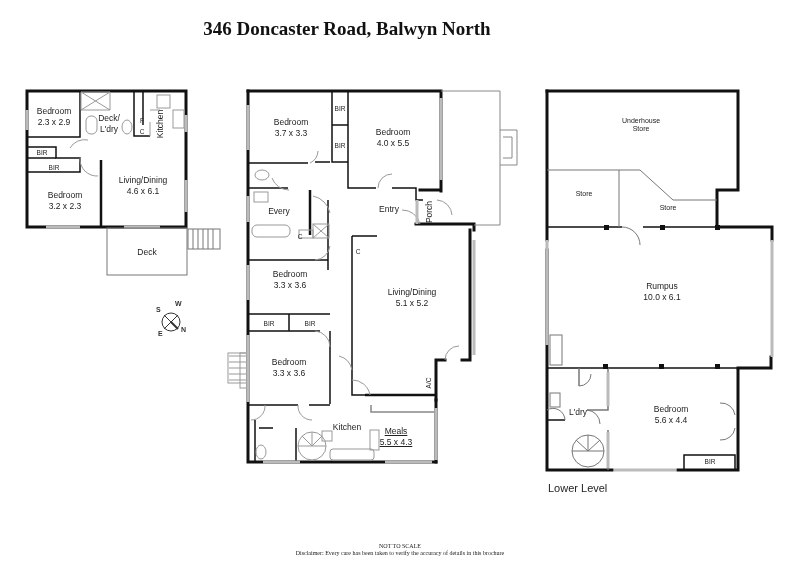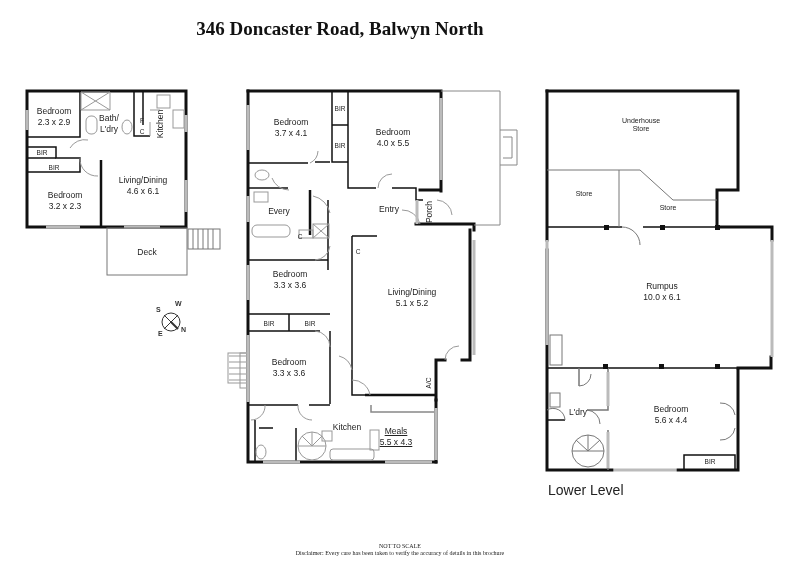--- a/index.html
+++ b/index.html
@@ -1,22 +1,22 @@
 <!DOCTYPE html>
 <html><head>
 <meta charset="utf-8">
 <style>
   html, body { margin:0; padding:0; background:#ffffff; }
   body { width:800px; height:566px; position:relative; overflow:hidden; font-family:"Liberation Sans", sans-serif; color:#222; }
-  .title { position:absolute; top:18px; left:5px; width:670px; text-align:center; font-family:"Liberation Serif", serif; font-weight:bold; font-size:19px; color:#111; }
+  .title { position:absolute; top:18px; left:12px; width:670px; text-align:center; font-family:"Liberation Serif", serif; font-weight:bold; font-size:19px; color:#111; }
   svg.plan { position:absolute; left:0; top:0; }
   .lbl { position:absolute; font-size:8.5px; line-height:11px; text-align:center; color:#222; white-space:nowrap; transform:translate(-50%,-50%); }
   .small { font-size:6.5px; line-height:8px; }
   .vert { transform:translate(-50%,-50%) rotate(-90deg); }
-  .level { position:absolute; left:548px; top:482px; font-size:14px; color:#222; }
+  .level { position:absolute; left:548px; top:482px; font-size:11px; color:#222; }
   .footer1 { position:absolute; top:543px; left:0; width:800px; text-align:center; font-family:"Liberation Serif", serif; font-size:6px; color:#222; }
   .footer2 { position:absolute; top:550px; left:0; width:800px; text-align:center; font-family:"Liberation Serif", serif; font-size:6px; color:#222; }
   .compass-lbl { position:absolute; font-size:7px; font-weight:bold; color:#333; }
 </style>
 </head>
 <body>
 
 <div class="title">346 Doncaster Road, Balwyn North</div>
 
 <svg class="plan" width="800" height="566" viewBox="0 0 800 566">
@@ -176,41 +176,41 @@
 <div class="compass-lbl" style="left:156px;top:306px;">S</div>
 <div class="compass-lbl" style="left:175px;top:300px;">W</div>
 <div class="compass-lbl" style="left:181px;top:326px;">N</div>
 <div class="compass-lbl" style="left:158px;top:330px;">E</div>
 
 <div class="lbl" style="left:54px;top:117px;">
   <div>Bedroom</div>
   <div>2.3 x 2.9</div>
 </div>
 <div class="lbl" style="left:109px;top:124px;">
-  <div>Bath/</div>
+  <div>Deck/</div>
   <div>L'dry</div>
 </div>
 <div class="lbl vert" style="left:160px;top:124px;">Kitchen</div>
 <div class="lbl small" style="left:142px;top:121px;">F</div>
 <div class="lbl small" style="left:142px;top:132px;">C</div>
 <div class="lbl" style="left:143px;top:186px;">
   <div>Living/Dining</div>
   <div>4.6 x 6.1</div>
 </div>
 <div class="lbl small" style="left:42px;top:153px;">BIR</div>
 <div class="lbl small" style="left:54px;top:168px;">BIR</div>
 <div class="lbl" style="left:65px;top:201px;">
   <div>Bedroom</div>
   <div>3.2 x 2.3</div>
 </div>
 <div class="lbl" style="left:147px;top:252px;text-align:center;">Deck</div>
 
 <div class="lbl" style="left:291px;top:128px;">
   <div>Bedroom</div>
-  <div>3.7 x 4.1</div>
+  <div>3.7 x 3.3</div>
 </div>
 <div class="lbl small" style="left:340px;top:109px;">BIR</div>
 <div class="lbl small" style="left:340px;top:146px;">BIR</div>
 <div class="lbl" style="left:393px;top:138px;">
   <div>Bedroom</div>
   <div>4.0 x 5.5</div>
 </div>
 <div class="lbl" style="left:279px;top:211px;">Every</div>
 <div class="lbl small" style="left:300px;top:237px;">C</div>
 <div class="lbl" style="left:389px;top:209px;">Entry</div>

